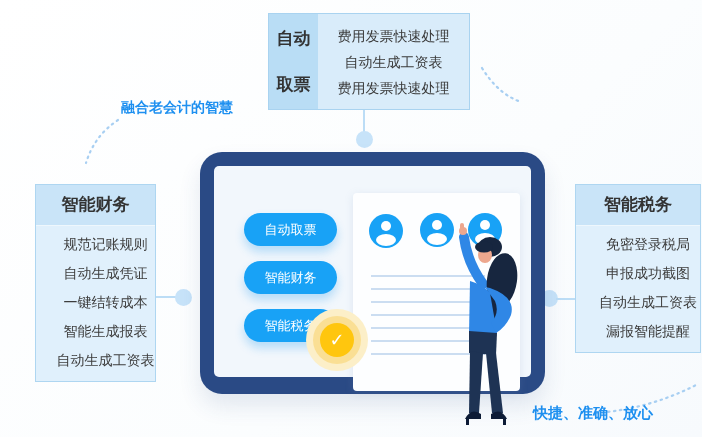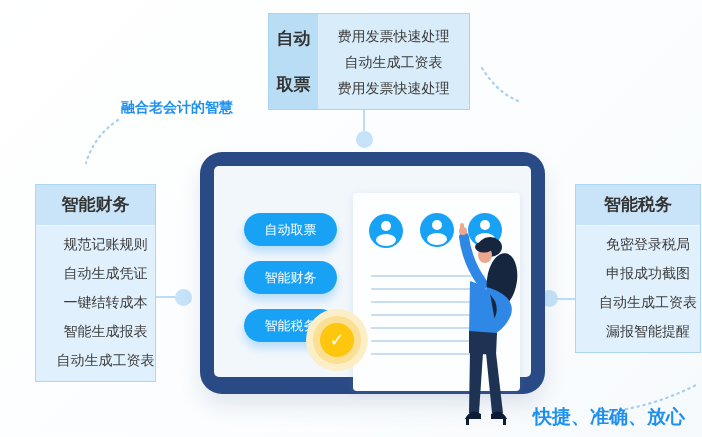--- a/index.html
+++ b/index.html
@@ -22,21 +22,21 @@
   .top-card-body{
     flex:1;display:flex;flex-direction:column;align-items:center;justify-content:center;
     color:#3a3a3a;font-size:14px;line-height:26px;text-align:center;
   }
 
   
   .caption{color:#1e90f0;font-weight:bold;font-size:14px;}
   .caption-left{left:113px;top:96px;line-height:23px;}
   .caption-left .l1{padding-left:8px;}
   .caption-right{left:533px;top:87px;line-height:22px;}
-  .caption-bottom{left:533px;top:404px;font-size:19px;}
+  .caption-bottom{left:533px;top:404px;font-size:15px;}
 
   
   .panel{border:1px solid #aed6f1;box-sizing:border-box;background:#e0f0fc;text-align:center;}
   .panel-finance{left:35px;top:184px;width:121px;}
   .panel-tax{left:575px;top:184px;width:126px;}
   .panel-header{
     background:#c9e4f8;border-bottom:1px solid #eef7fd;
     font-size:17px;font-weight:bold;color:#333;line-height:40px;height:40px;
   }
   .panel-item{font-size:14px;color:#3d3d3d;line-height:29px;}

